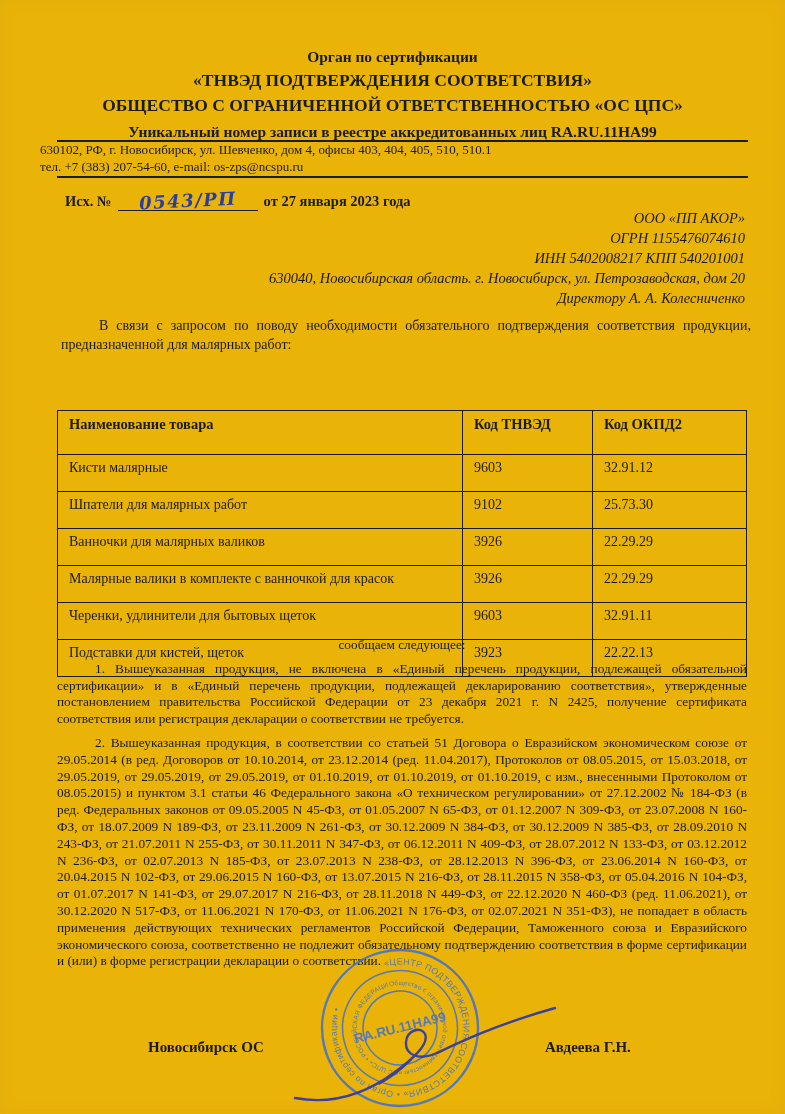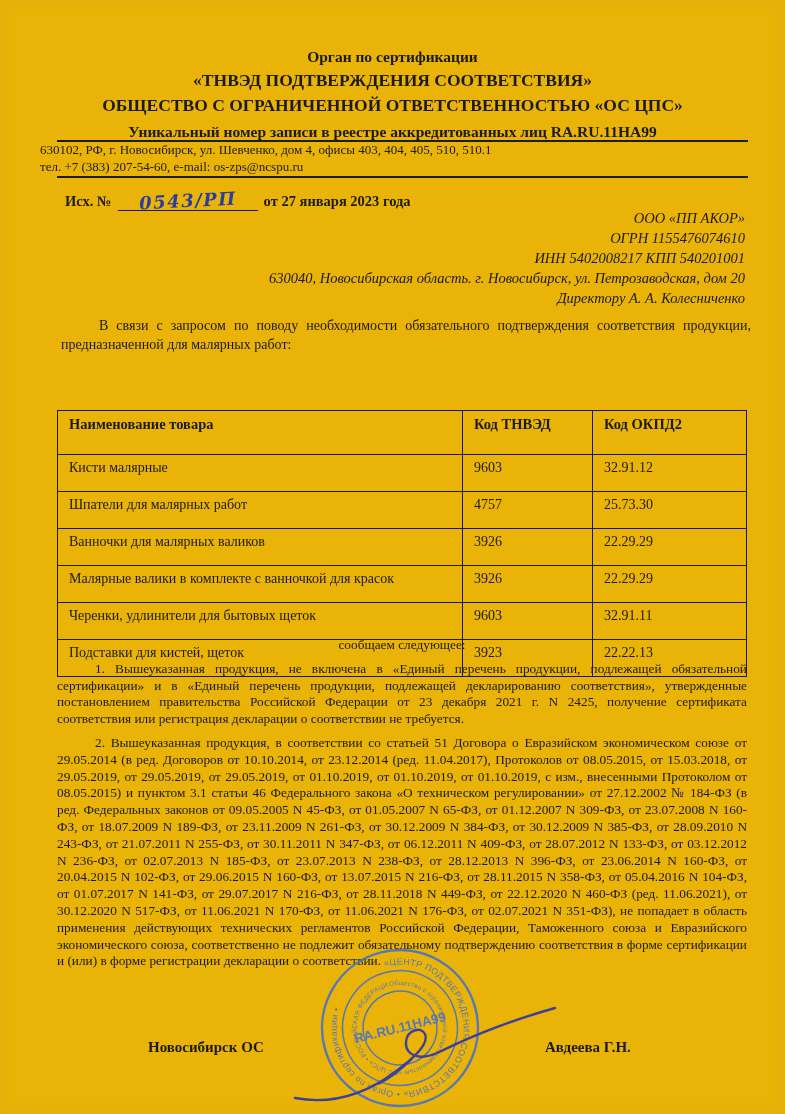--- a/index.html
+++ b/index.html
@@ -96,21 +96,21 @@
       </tr>
     </thead>
     <tbody>
       <tr>
         <td>Кисти малярные</td>
         <td>9603</td>
         <td>32.91.12</td>
       </tr>
       <tr>
         <td>Шпатели для малярных работ</td>
-        <td>4757</td>
+        <td>9102</td>
         <td>25.73.30</td>
       </tr>
       <tr>
         <td>Ванночки для малярных валиков</td>
         <td>3926</td>
         <td>22.29.29</td>
       </tr>
       <tr>
         <td>Малярные валики в комплекте с ванночкой для красок</td>
         <td>3926</td>

